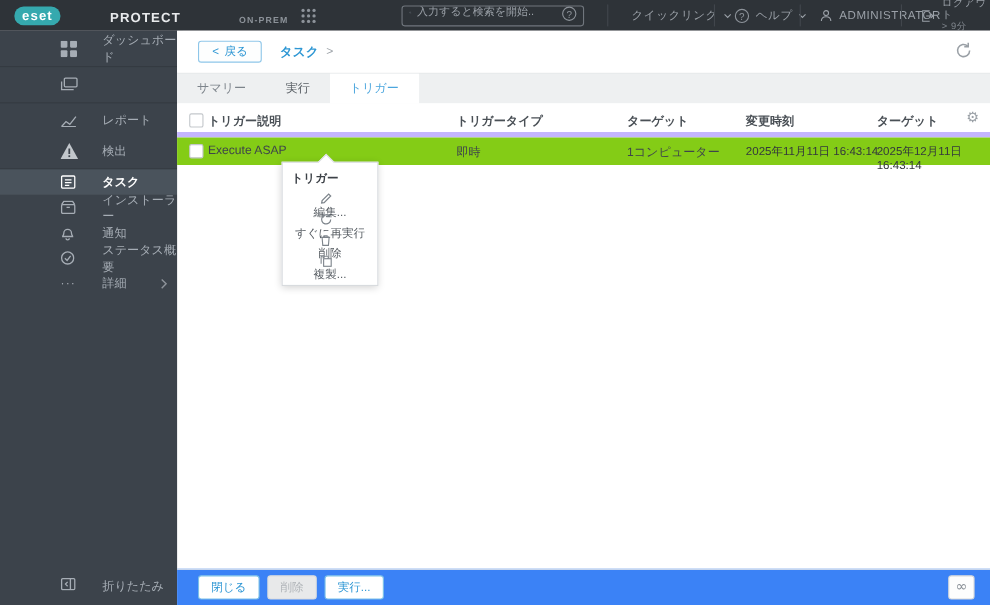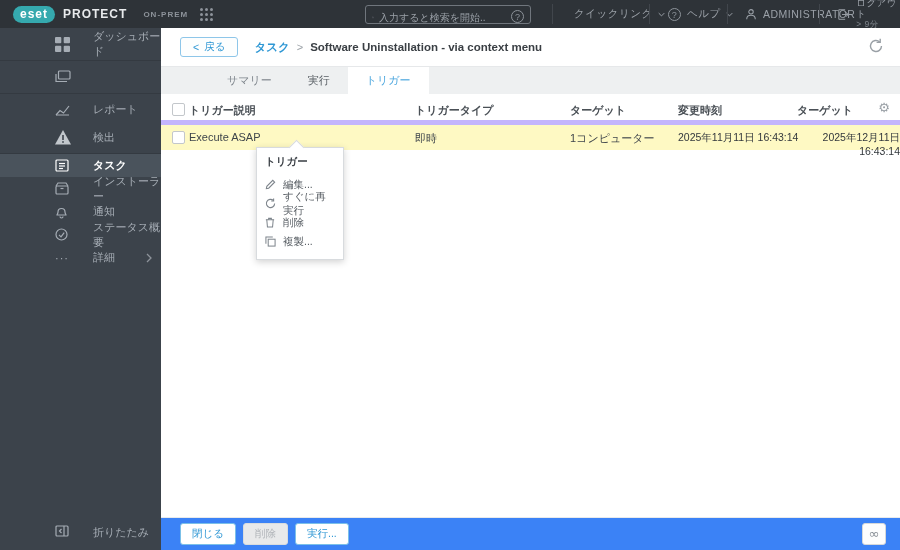--- a/index.html
+++ b/index.html
@@ -3,31 +3,31 @@
 <meta charset="utf-8">
 <style>
   * { margin:0; padding:0; box-sizing:border-box; }
   html,body { width:900px; height:550px; overflow:hidden;
     font-family:"Liberation Sans","DejaVu Sans",sans-serif; background:#fff; }
   .app { position:relative; width:900px; height:550px; }
 
   
   .topbar { position:absolute; top:0; left:0; width:900px; height:28px;
     background:#2e3338; display:flex; align-items:center; color:#9ba1a8; font-size:11px; }
-  .brand { display:flex; align-items:center; margin-left:13px; }
+  .brand { display:flex; align-items:flex-end; margin-left:13px;gap:37px; }
   .eset-badge { background:#35a9ae; color:#fff; font-weight:bold; font-size:12px;
     border-radius:9px; padding:1px 7px 2px; letter-spacing:1px; }
   .prod { color:#e8eaec; font-size:12px; font-weight:bold; margin-left:8px; letter-spacing:1px; }
   .edition { color:#8d939a; font-size:8px; font-weight:bold; margin-left:16px; letter-spacing:1px; }
   .grid-icon { margin-left:12px; display:grid; grid-template-columns:repeat(3,3px);
     grid-gap:2px; cursor:pointer; }
   .grid-icon i { width:3px; height:3px; background:#8d939a; border-radius:50%; }
 
   .search-box { position:absolute; left:365px; top:5px; width:166px; height:19px;
-    border:1px solid #70767d; border-radius:3px; display:flex; align-items:flex-end; padding:0 6px; }
+    border:1px solid #70767d; border-radius:3px; display:flex; align-items:flex-start; padding:0 6px; }
   .search-box input { flex:1; background:transparent; border:none; outline:none;
     color:#9ba1a8; font-size:10px; margin-left:5px; font-family:inherit; }
   .search-box input::placeholder { color:#9ba1a8; }
   .qmark { width:13px; height:13px; border:1px solid #8d939a; border-radius:50%;
     font-size:9px; color:#8d939a; text-align:center; line-height:12px; flex:none; }
 
   .tb-sec { position:absolute; top:0; height:28px; display:flex; align-items:center;
     font-size:10.5px; color:#9ba1a8; cursor:pointer; letter-spacing:0.5px; }
   .tb-div { position:absolute; top:4px; height:20px; width:1px; background:#41464c; }
   .chev { margin-left:5px; width:7px; height:7px; display:inline-block; }
@@ -55,52 +55,52 @@
   .back-btn { margin-left:19px; height:20px; padding:0 12px; background:#fdfefe;
     border:1px solid #8ec6e9; border-radius:3px; color:#2d96d4; font-size:10.5px;
     display:flex; align-items:center; cursor:pointer; }
   .crumb-link { color:#2e97d4; font-weight:bold; font-size:11.5px; margin-left:16px; cursor:pointer; }
   .crumb-sep { color:#9aa0a6; margin:0 7px; font-size:11px; }
   .crumb-title { color:#3a3f44; font-weight:bold; font-size:11.5px; }
   .refresh-btn { position:absolute; right:16px; top:10px; width:16px; height:16px;
     cursor:pointer; color:#9aa0a6; }
 
   .tab-bar { height:28px; background:#eef0f1; display:flex; align-items:stretch;
-    border-top:1px solid #e6e8ea;padding-left:48px; }
+    border-top:1px solid #e6e8ea; }
   .tab { padding:0 18px; display:flex; align-items:center; font-size:11px;
     color:#7d848b; cursor:pointer; }
   .tab.mid { color:#5a6066; }
   .tab.active { background:#fff; color:#4ba6de; }
 
   .thead { position:relative; height:31px; background:#fff; border-bottom:5px solid #c4b5fd;
     font-size:11px; color:#4a5056; font-weight:bold; }
   .thead span.colh { position:absolute; top:9px; cursor:pointer; }
   .cbox { position:absolute; left:11px; top:9px; width:13px; height:13px;
     border:1px solid #c3c7cb; border-radius:2px; background:#fff; cursor:pointer; }
   .gear { position:absolute; right:10px; top:6px; font-size:13px; color:#9aa0a6;
     cursor:pointer; font-family:"DejaVu Sans",sans-serif; }
 
-  .trow { position:relative; height:25px; background:#fef9c3; font-size:11px;
-    color:#3f454b; cursor:pointer;text-align:right; }
+  .trow { position:relative; height:25px; background:#84cc16; font-size:11px;
+    color:#3f454b; cursor:pointer; }
   .trow .cbox { top:6px; }
   .trow span.cell { position:absolute; top:6px; }
   .cell.date { font-size:10.5px; color:#33383d; }
 
   .c-desc { left:28px; } .c-type { left:254px; } .c-target { left:409px; }
   .c-mod { left:517px; } .c-val { left:636px; }
 
   
   .ctx { position:absolute; left:256px; top:147px; width:88px; background:#fff;
     border:1px solid #d8dbde; box-shadow:0 2px 7px rgba(0,0,0,.18); padding:7px 8px 8px; z-index:5; }
   .ctx:before { content:""; position:absolute; top:-6px; left:34px; width:10px; height:10px;
     background:#fff; border-left:1px solid #d8dbde; border-top:1px solid #d8dbde;
     transform:rotate(45deg); }
   .ctx-title { font-size:10.5px; font-weight:bold; color:#3c4147; margin-bottom:6px; }
   .ctx-item { display:flex; align-items:center; height:19px; font-size:10.5px;
-    color:#555b61; cursor:pointer; }
+    color:#555b61; cursor:pointer;flex-direction:column; }
   .ctx-item .micon { width:13px; margin-right:5px; flex:none; color:#7d848b; display:flex; }
 
   
   .footer { position:absolute; left:161px; bottom:0; width:739px; height:33px;
     background:#3b82f6; border-top:1px solid #e8eaec; display:flex; align-items:center; }
   .fbtn { height:22px; border-radius:3px; font-size:10.5px; padding:0 11px;
     font-family:inherit; cursor:pointer; }
   .fbtn.blue { background:#fff; border:1px solid #7bc0e8; color:#2d96d4; }
   .fbtn.disabled { background:#e8e9ea; border:1px solid #d9dcde; color:#b0b4b8; cursor:default; }
   .fbtn + .fbtn { margin-left:7px; }
@@ -279,21 +279,20 @@
 
   <div class="main">
 
     <div class="crumb-bar">
       <div class="back-btn">
         <span style="margin-right:5px;">&lt;</span>
         <span>戻る</span>
       </div>
       <span class="crumb-link">タスク</span>
       <span class="crumb-sep">&gt;</span>
-      <span class="crumb-title">Software Uninstallation - via context menu</span>
       <svg class="refresh-btn" viewBox="0 0 16 16" fill="none" stroke="#9aa0a6" stroke-width="1.4">
         <path d="M13.5 8 a5.5 5.5 0 1 1 -1.8 -4.1"></path>
           <polyline points="12.2,0.8 12.2,4.4 8.6,4.4"></polyline>
       </svg>
     </div>
 
     <div class="tab-bar">
       <div class="tab">
         <span>サマリー</span>
       </div>

